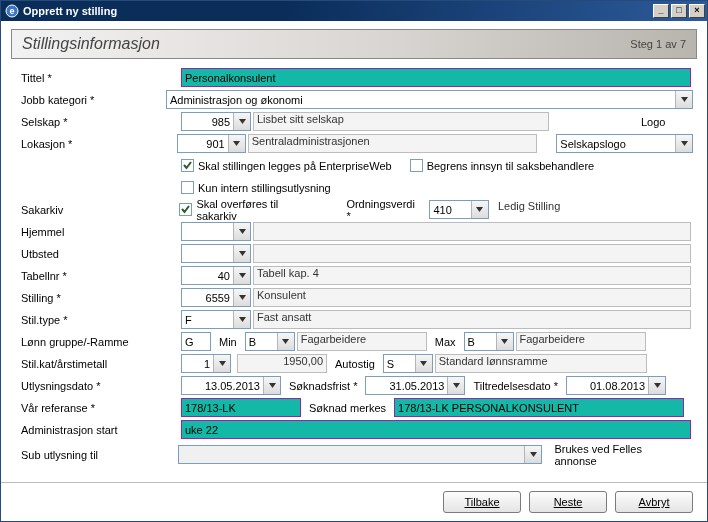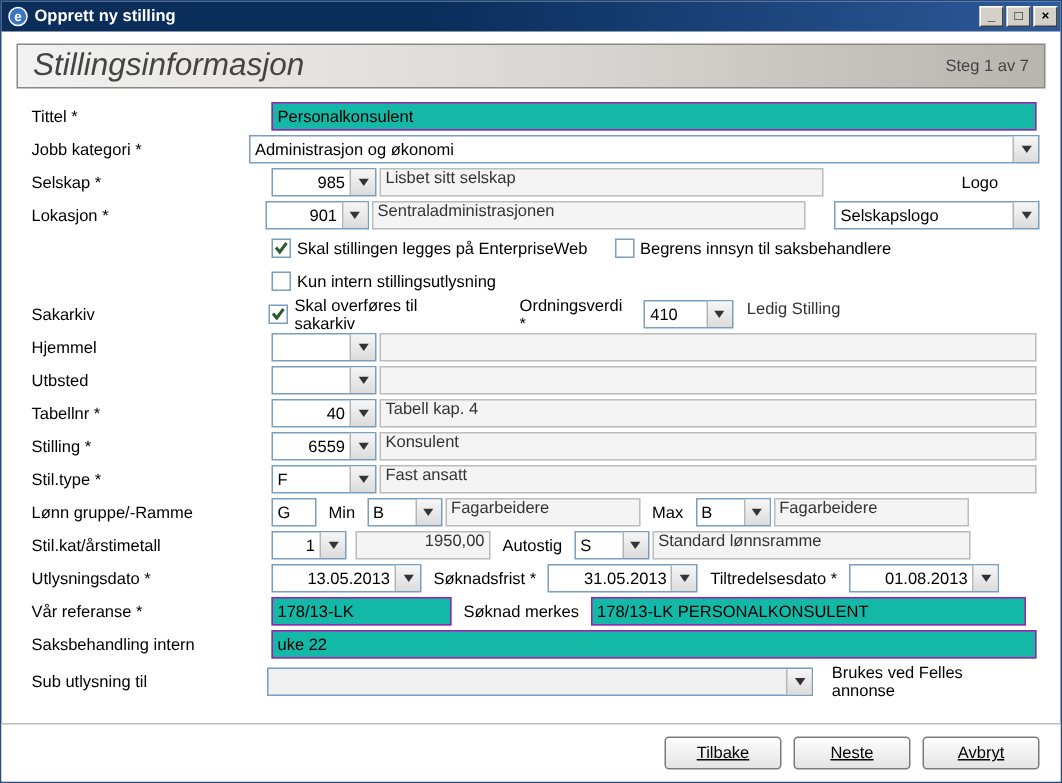--- a/index.html
+++ b/index.html
@@ -52,21 +52,21 @@
     margin: 8px 10px 6px 10px;
     height: 30px;
     border: 1px solid #888;
     background: linear-gradient(to right, #f2f2f2 0%, #d8d6d2 55%, #b8b4ae 100%);
     display: flex;
     align-items: center;
     padding: 0 10px;
     color: #444;
   }
   .header-title {
-    font-size: 21px;
+    font-size: 16px;
     font-style: italic;
     flex: 1;
   }
   .header-step { font-size: 11px; }
   .form-area {
     flex: 1;
     padding: 2px 14px 4px 20px;
     overflow: hidden;
   }
   .row {
@@ -412,21 +412,21 @@
     </div>
 
     <div class="row">
       <span class="label">Vår referanse *</span>
       <input type="text" class="txt" style="width: 120px;" value="178/13-LK">
       <span class="midlabel">Søknad merkes</span>
       <input type="text" class="txt" style="width: 290px;" value="178/13-LK PERSONALKONSULENT">
     </div>
 
     <div class="row">
-      <span class="label">Saksbehandling intern</span>
+      <span class="label">Administrasjon start</span>
       <input type="text" class="txt" style="width: 510px;" value="uke 22">
     </div>
 
     <div class="row" style="margin-top:4px">
       <span class="label">Sub utlysning til</span>
       <span class="sel" style="width:370px;background:#f0f0f0">
         <span class="selval"></span>
         <span class="ddbtn">
             <svg viewBox="0 0 7 5">
               <path d="M0 0 L7 0 L3.5 5 Z" fill="#333"></path>

